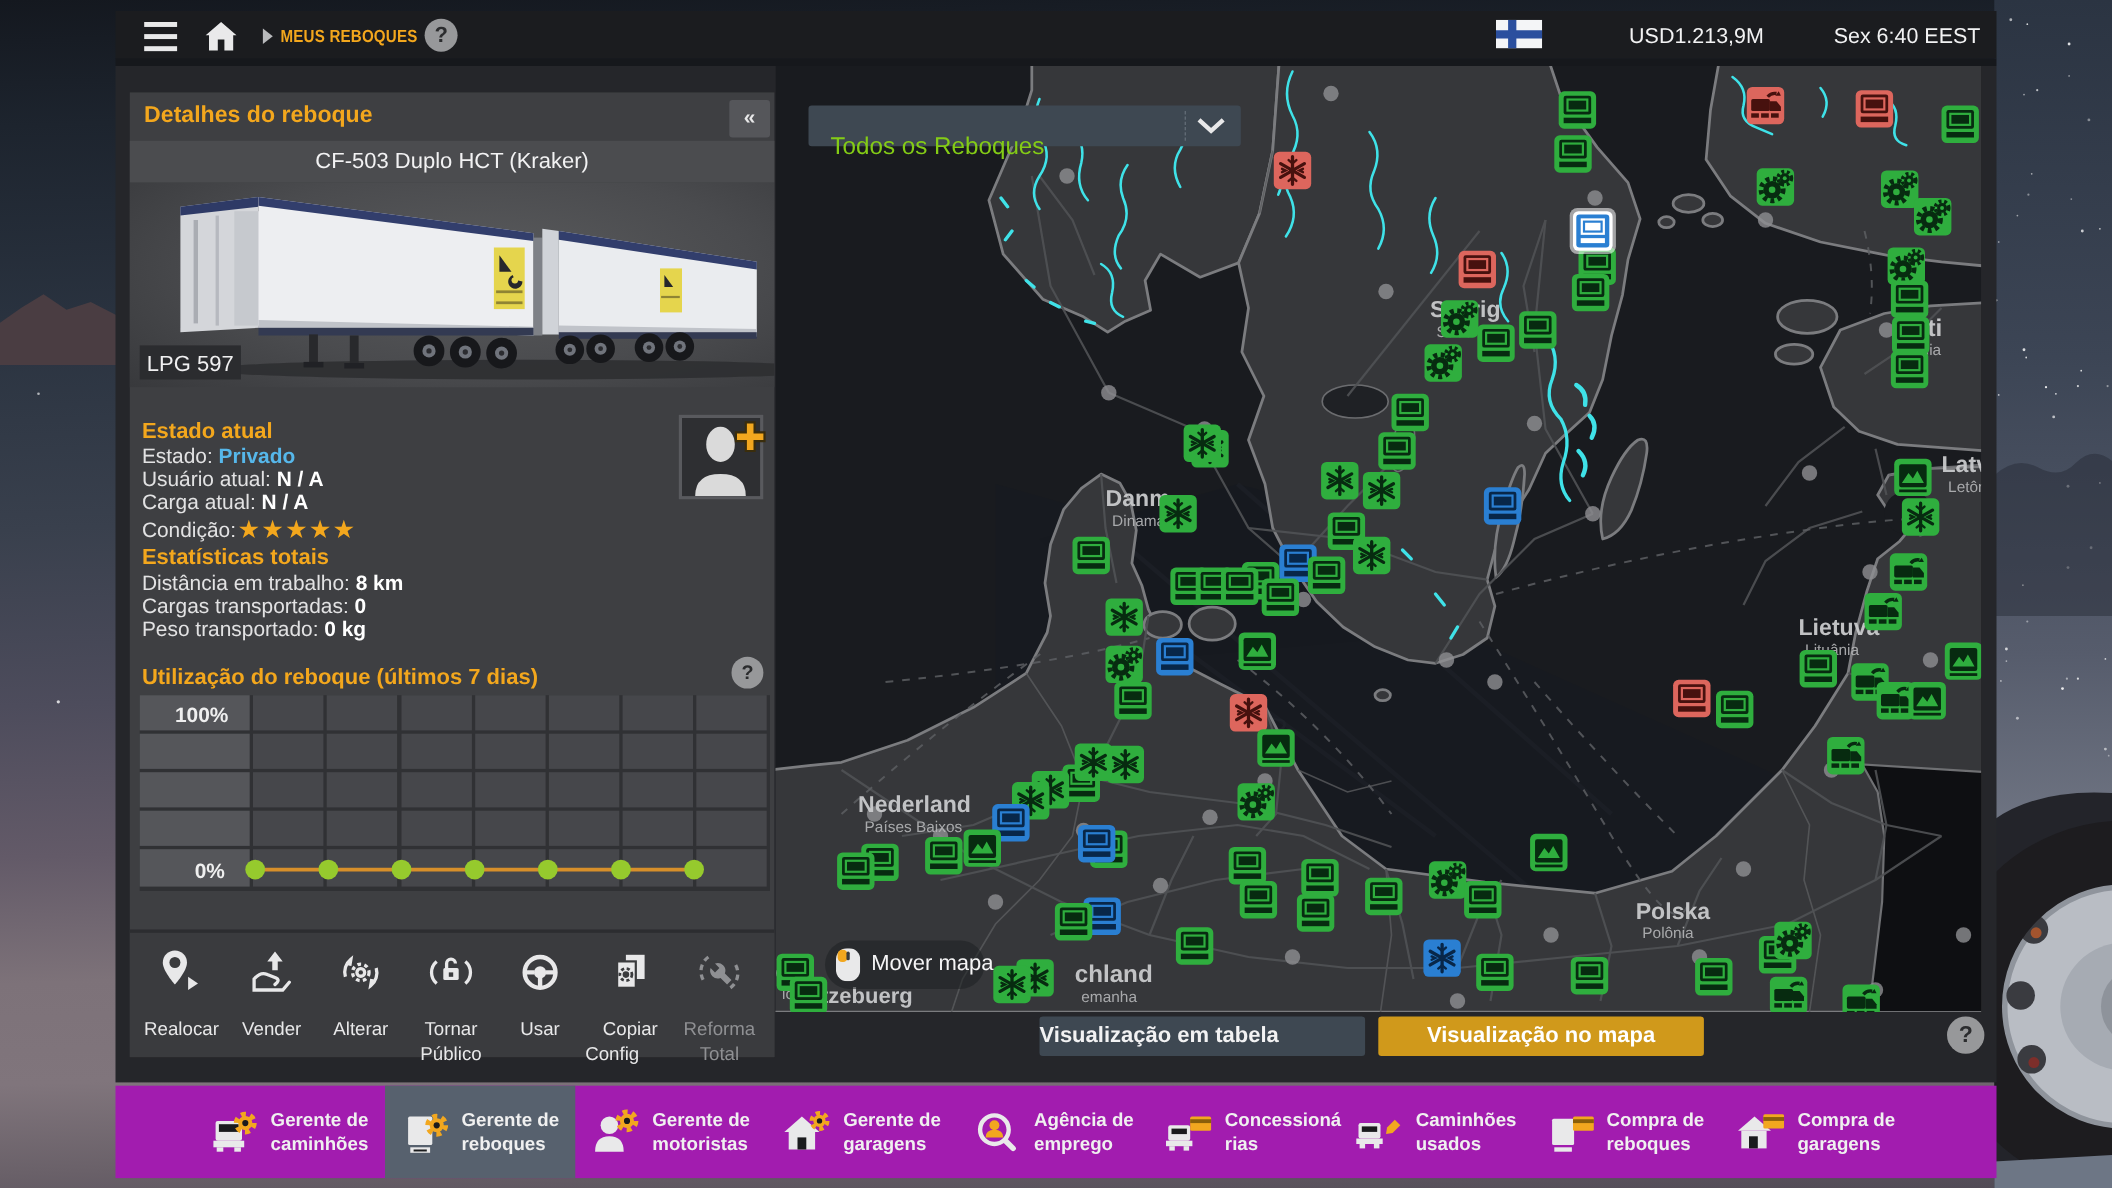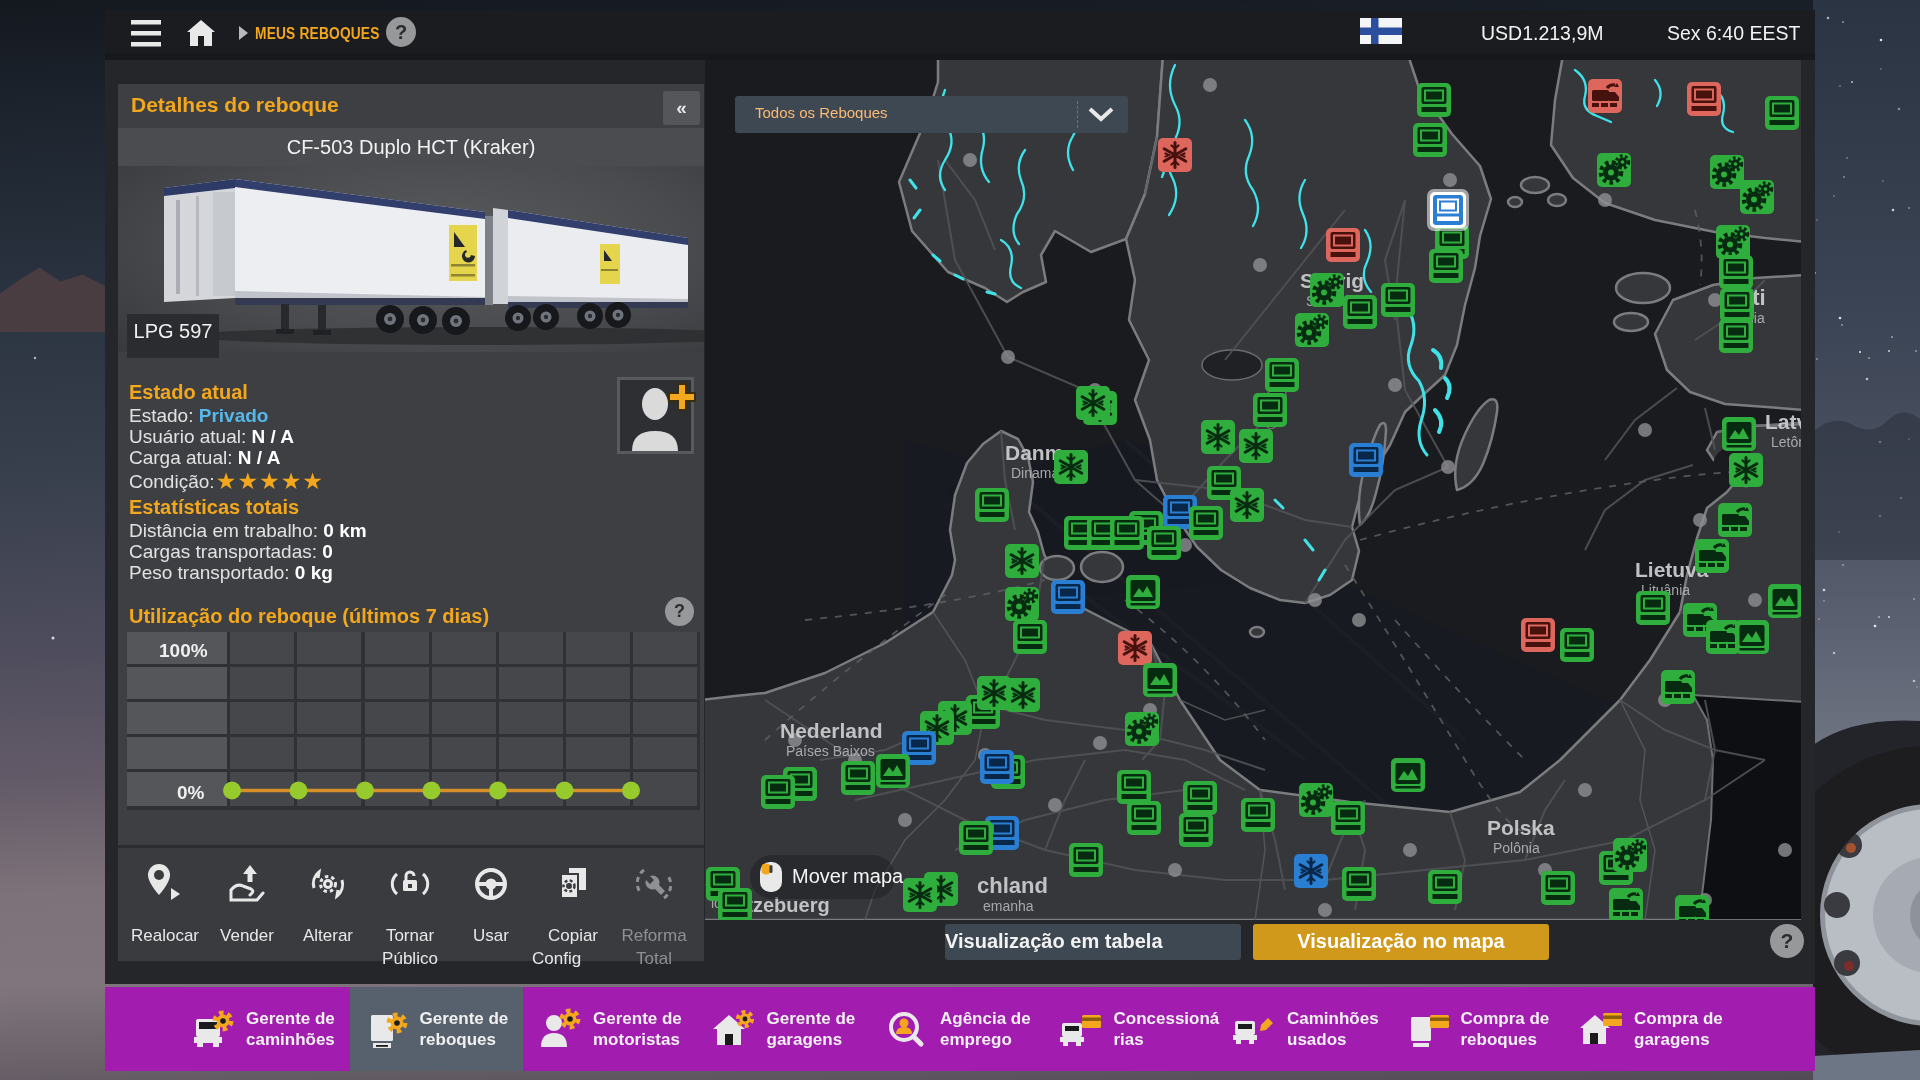--- a/index.html
+++ b/index.html
@@ -257,40 +257,40 @@
 <g fill="#2b2c30">
 <circle cx="272" cy="153" r="2.4"></circle>
             <circle cx="305" cy="154" r="2.4"></circle>
             <circle cx="338" cy="155" r="2.4"></circle>
 <circle cx="400" cy="152" r="2.2"></circle>
             <circle cx="428" cy="151" r="2.2"></circle>
             <circle cx="472" cy="150" r="2.2"></circle>
             <circle cx="500" cy="149" r="2.2"></circle>
 </g>
 </svg>
-  <div style="position:absolute;left:9px;top:148px;width:92px;height:44px;background:#2b2c2f;">
+  <div style="position:absolute;left:9px;top:148px;width:92px;height:31px;background:#2b2c2f;">
           <div class="t" style="left:0;right:0;top:6px;text-align:center;font-size:20px;color:#f0f0f1">LPG 597</div>
         </div>
  </div>
  <div class="t orange" style="left:11px;top:297px;font-size:20px">Estado atual</div>
  <div class="t" style="left:11px;top:321px;font-size:19px;color:#e2e2e3">Estado: <span style="color:#56b7ea;font-weight:bold">Privado</span></div>
  <div class="t" style="left:11px;top:342px;font-size:19px;color:#e2e2e3">Usuário atual: <span style="color:#ffffff;font-weight:bold">N / A</span></div>
  <div class="t" style="left:11px;top:363px;font-size:19px;color:#e2e2e3">Carga atual: <span style="color:#ffffff;font-weight:bold">N / A</span></div>
  <div class="t" style="left:11px;top:383px;font-size:19px;color:#e2e2e3">Condição: <span style="font-size:23px;letter-spacing:1px;margin-left:-4px;position:relative;top:1px"><span style="color:#f3a71d">★</span><span style="color:#f3a71d">★</span><span style="color:#f3a71d">★</span><span style="color:#f3a71d">★</span><span style="color:#f3a71d">★</span></span></div>
  <div style="position:absolute;left:499px;top:293px;width:77px;height:77px;background:#2e2f32;border:3px solid #595a5e">
    <svg width="71" height="71">
           <ellipse cx="35" cy="24" rx="13" ry="16" fill="#dadada"></ellipse>
           <path d="M12,71 q0,-20 23,-20 q23,0 23,20 z" fill="#dadada"></path>
         </svg>
    <svg width="32" height="32" style="position:absolute;left:46px;top:1px">
           <path d="M12,3 h8 v9 h9 v8 h-9 v9 h-8 v-9 h-9 v-8 h9 z" fill="#f2a71f" stroke="#3a2d0c" stroke-width="2"></path>
         </svg>
  </div>
  <div class="t orange" style="left:11px;top:412px;font-size:20px">Estatísticas totais</div>
- <div class="t" style="left:11px;top:436px;font-size:19px;color:#e2e2e3">Distância em trabalho: <span style="color:#ffffff;font-weight:bold">0 km</span></div>
+ <div class="t" style="left:11px;top:436px;font-size:19px;color:#e2e2e3">Distância em trabalho: <span style="color:#ffffff;font-weight:bold">8 km</span></div>
  <div class="t" style="left:11px;top:457px;font-size:19px;color:#e2e2e3">Cargas transportadas: <span style="color:#ffffff;font-weight:bold">0</span></div>
  <div class="t" style="left:11px;top:478px;font-size:19px;color:#e2e2e3">Peso transportado: <span style="color:#ffffff;font-weight:bold">0 kg</span></div>
  <div class="t orange" style="left:11px;top:521px;font-size:20px">Utilização do reboque (últimos 7 dias)</div>
  <div class="qm" style="left:547px;top:513px;width:29px;height:29px;font-size:18px;line-height:29px">?</div>
  <div style="position:absolute;left:9px;top:548px;width:573px;height:178px">
  <div style="position:absolute;left:0;top:0;width:100%;height:100%;background:#303134"></div>
  <div style="position:absolute;left:0px;top:0px;width:100.3px;height:32px;background:#55565a"></div>
         <div style="position:absolute;left:103.3px;top:0px;width:64.1px;height:32px;background:#46474b"></div>
         <div style="position:absolute;left:170.4px;top:0px;width:64.1px;height:32px;background:#46474b"></div>
         <div style="position:absolute;left:237.5px;top:0px;width:64.1px;height:32px;background:#46474b"></div>
@@ -1196,21 +1196,21 @@
 <g transform="translate(743,150)">
 <rect x="-21" y="-21" width="42" height="42" rx="7" fill="rgba(255,255,255,0.55)"></rect>
 <rect x="-18" y="-18" width="36" height="36" rx="5" fill="#ffffff"></rect>
 <rect x="-15" y="-15" width="30" height="30" rx="3" fill="#2a7fd2"></rect>
 <rect x="-11" y="-11.5" width="22" height="15" fill="#ffffff"></rect>
 <rect x="-8" y="-8.5" width="16" height="9" fill="none" stroke="#2a7fd2" stroke-width="2"></rect>
 <rect x="-11" y="6.5" width="22" height="4.5" fill="#ffffff"></rect>
 </g>
 </svg>
 <div style="position:absolute;left:630px;top:36px;width:393px;height:37px;background:#3e4852;border-radius:3px">
- <div class="t" style="left:20px;top:8px;font-size:15px;color:#fdba74">Todos os Reboques</div>
+ <div class="t" style="left:20px;top:24px;font-size:22px;color:#84cc16">Todos os Reboques</div>
  <div style="position:absolute;right:50px;top:5px;bottom:5px;border-left:1.5px dashed #6a737d"></div>
  <svg width="26" height="16" style="position:absolute;right:14px;top:11px">
         <path d="M2,2 L13,12 L24,2" stroke="#e8e8e9" stroke-width="4" fill="none"></path>
       </svg>
 </div>
 <div style="position:absolute;left:645px;top:795px;width:145px;height:44px;background:rgba(30,32,35,0.55);border-radius:22px">
  <svg width="22" height="30" viewBox="0 0 22 30" style="position:absolute;left:10px;top:7px">
   <rect x="0" y="0" width="22" height="30" rx="10" fill="#e9e9ea"></rect>
         <rect x="1.5" y="1.5" width="9" height="11" rx="4" fill="#f2a71f"></rect>
         <rect x="9.5" y="3" width="3" height="8" rx="1.5" fill="#3a3b3d"></rect>

